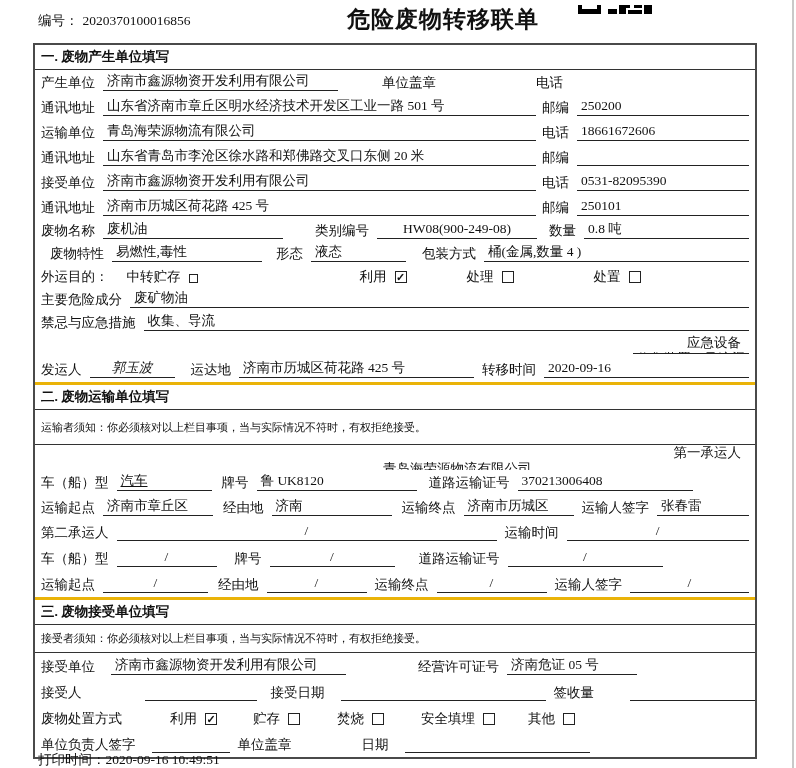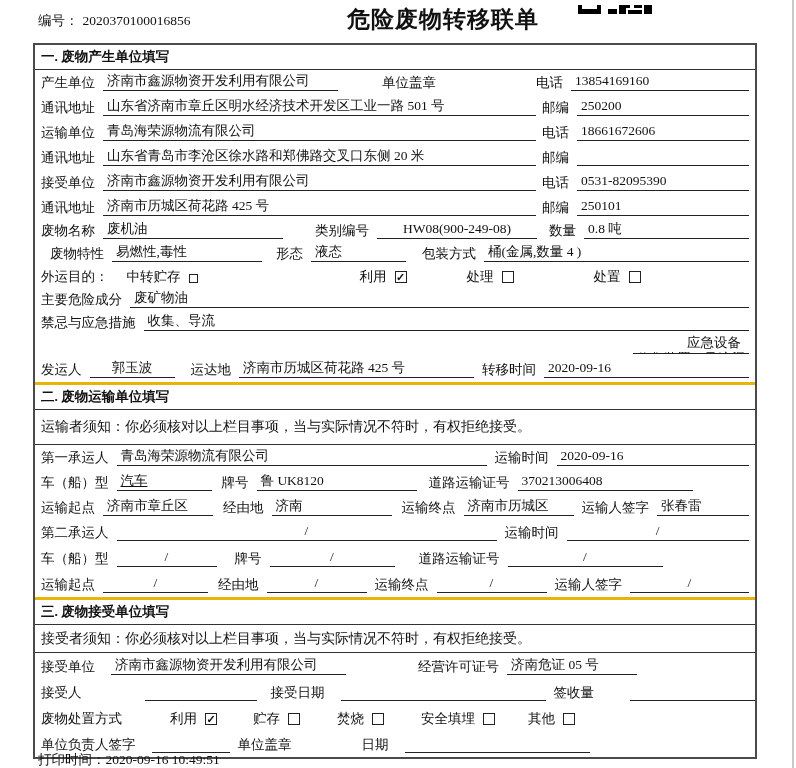--- a/index.html
+++ b/index.html
@@ -12,21 +12,21 @@
   .hdr-title{position:absolute;left:90px;right:0;top:4px;text-align:center;
     font-size:23px;font-weight:bold;letter-spacing:1px;white-space:nowrap;}
   .qr{position:absolute;left:578px;top:0;width:74px;height:9px;}
   .page-edge{position:absolute;right:2px;top:0;width:2px;height:768px;background:#c9c9c9;}
   .form{position:absolute;left:33px;top:43px;width:724px;border:2px solid #4a4a4a;
     box-sizing:border-box;background:#fff;display:flex;flex-direction:column;}
   .section{display:flex;flex-direction:column;}
   .section + .section{border-top:3px solid #eab308;}
   .sec-header{height:25px;display:flex;align-items:center;padding-left:6px;
     font-weight:bold;font-size:13.5px;border-bottom:1px solid #333;box-sizing:border-box;}
-  .sec-note{display:flex;align-items:center;padding-left:6px;font-size:14px;
+  .sec-note{display:flex;align-items:center;padding-left:6px;font-size:11px;
     border-bottom:1px solid #333;box-sizing:border-box;}
   .row{display:flex;align-items:flex-end;padding:0 6px 4px 6px;box-sizing:border-box;overflow:hidden;}
   .seg-lab{font-size:13.5px;margin-right:8px;white-space:nowrap;flex-shrink:0;line-height:16px;}
   .seg-val{font-size:13.5px;border-bottom:1px solid #222;padding:0 4px 1px 4px;
     white-space:nowrap;box-sizing:border-box;flex-shrink:0;line-height:16px;overflow:hidden;}
   .seg-val.c{text-align:center;}
   .grow{flex-grow:1;flex-shrink:1;}
   .seg-blank{border-bottom:1px solid #222;height:16px;box-sizing:border-box;flex-shrink:0;}
   .cb{width:12px;height:12px;border:1.5px solid #222;box-sizing:border-box;margin-bottom:2px;
     flex-shrink:0;display:inline-flex;align-items:center;justify-content:center;
@@ -54,21 +54,20 @@
 </div>
 
 <div class="form">
     <div class="section">
       <div class="sec-header">一. 废物产生单位填写</div>
       <div class="row" style="height: 25px;">
         <span class="seg-lab">产生单位</span>
         <span class="seg-val" style="width: 235px;">济南市鑫源物资开发利用有限公司</span>
         <span class="seg-lab" style="margin-left: 44px;">单位盖章</span>
         <span class="seg-lab" style="margin-left: 92px;">电话</span>
-        <span class="seg-val grow">13854169160</span>
       </div>
       <div class="row" style="height: 25px;">
         <span class="seg-lab">通讯地址</span>
         <span class="seg-val" style="width: 433px;">山东省济南市章丘区明水经济技术开发区工业一路 501 号</span>
         <span class="seg-lab" style="margin-left: 6px;">邮编</span>
         <span class="seg-val grow">250200</span>
       </div>
       <div class="row" style="height: 25px;">
         <span class="seg-lab">运输单位</span>
         <span class="seg-val" style="width: 433px;">青岛海荣源物流有限公司</span>
@@ -127,31 +126,31 @@
       <div class="row" style="height: 23px;">
         <span class="seg-lab">禁忌与应急措施</span>
         <span class="seg-val grow">收集、导流</span>
       </div>
       <div class="row" style="height: 23px; flex-direction: column;">
         <span class="seg-lab">应急设备</span>
         <span class="seg-val grow">收集装置，导流渠</span>
       </div>
       <div class="row" style="height: 24px;">
         <span class="seg-lab">发运人</span>
-        <span class="seg-val c" style="width: 85px;">郭玉波</span>
+        <span class="seg-val c" style="width: 85px; font-style: italic;">郭玉波</span>
         <span class="seg-lab" style="margin-left: 16px;">运达地</span>
         <span class="seg-val" style="width: 235px;">济南市历城区荷花路 425 号</span>
         <span class="seg-lab" style="margin-left: 8px;">转移时间</span>
         <span class="seg-val grow">2020-09-16</span>
       </div>
     </div>
     <div class="section">
       <div class="sec-header">二. 废物运输单位填写</div>
       <div class="sec-note" style="height: 35px;">运输者须知：你必须核对以上栏目事项，当与实际情况不符时，有权拒绝接受。</div>
-      <div class="row" style="height: 25px;">
+      <div class="row" style="height: 25px; flex-direction: column;">
         <span class="seg-lab">第一承运人</span>
         <span class="seg-val" style="width: 370px;">青岛海荣源物流有限公司</span>
         <span class="seg-lab" style="margin-left: 8px;">运输时间</span>
         <span class="seg-val grow">2020-09-16</span>
       </div>
       <div class="row" style="height: 25px;">
         <span class="seg-lab">车（船）型</span>
         <span class="seg-val" style="width: 95px; text-decoration: underline;">汽车</span>
         <span class="seg-lab" style="margin-left: 10px;">牌号</span>
         <span class="seg-val" style="width: 160px;">鲁 UK8120</span>

